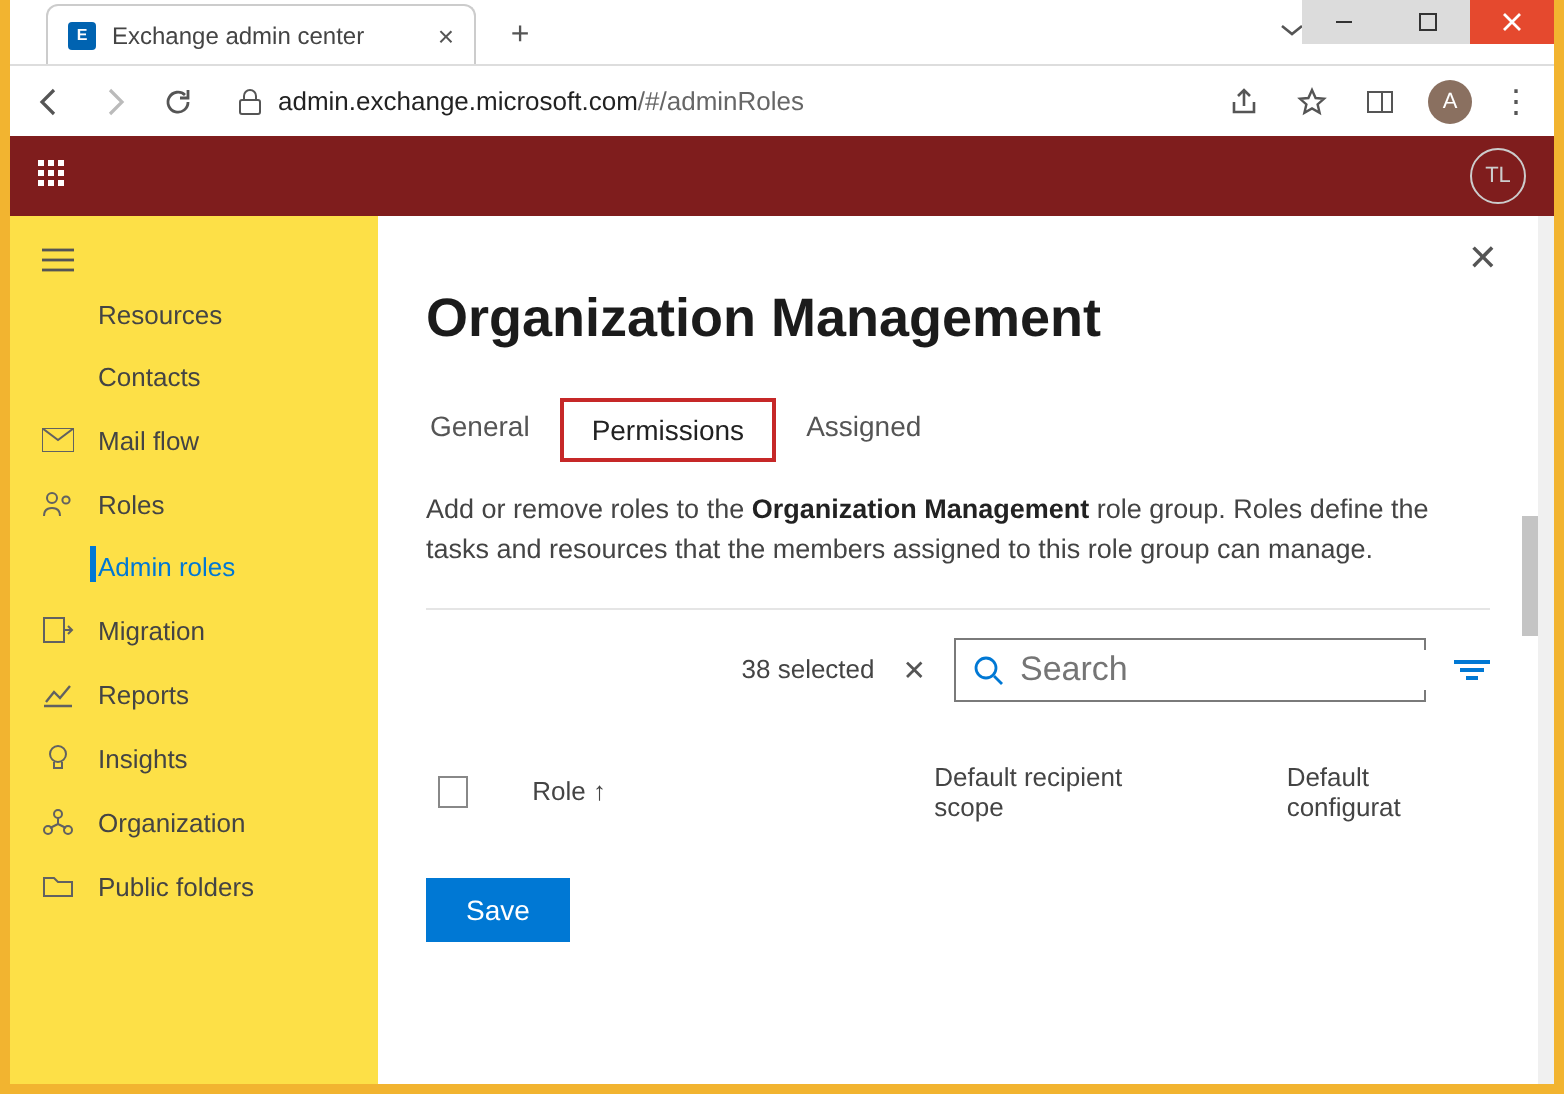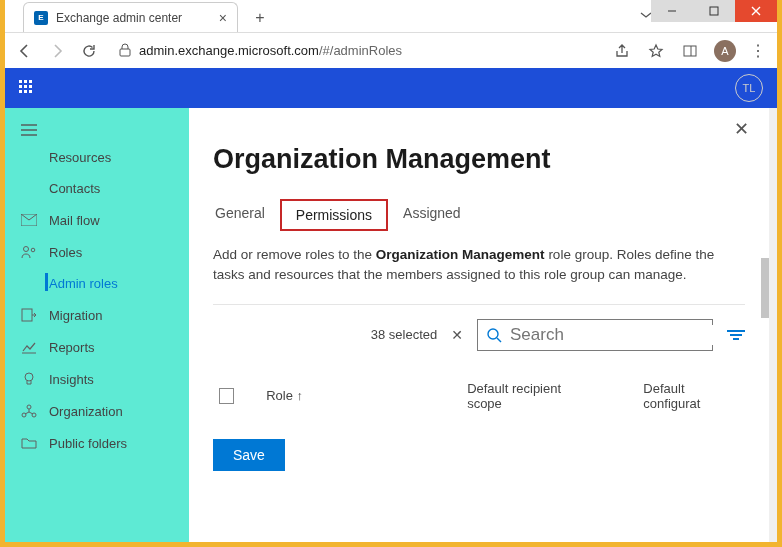--- a/index.html
+++ b/index.html
@@ -11,32 +11,32 @@
 .win-close{background:#e5492e;color:#fff}
 .tabstrip{display:flex;align-items:flex-end;height:32px;padding-left:18px;gap:8px}
 .tab{height:30px;background:#fff;border:1px solid #ccc;border-bottom:none;border-radius:6px 6px 0 0;display:flex;align-items:center;padding:0 10px;gap:8px;font-size:12px;color:#444;width:215px}
 .tab-favicon{width:14px;height:14px;background:#0063b1;color:#fff;font-size:8px;font-weight:bold;display:flex;align-items:center;justify-content:center;border-radius:2px}
 .tab-close{margin-left:auto;color:#555;font-size:14px;line-height:1}
 .newtab{width:28px;height:28px;display:flex;align-items:center;justify-content:center;color:#555;font-size:16px}
 .dropdown-chevron{position:absolute;right:125px;top:12px;color:#555}
 .addrbar{height:36px;border-top:1px solid #ddd;display:flex;align-items:center;padding:0 10px;gap:12px;background:#fff}
 .nav-ico{width:20px;height:20px;display:flex;align-items:center;justify-content:center;color:#555}
 .nav-ico.disabled{color:#bbb}
-.url-area{flex:1;display:flex;gap:8px;font-size:13px;color:#666;padding-left:8px}
+.url-area{flex:1;display:flex;align-items:center;gap:8px;font-size:13px;color:#666;padding-left:8px}
 .lock{color:#555}
 .url-host{color:#222}
 .right-icons{display:flex;align-items:center;gap:14px}
 .avatar{width:22px;height:22px;border-radius:50%;background:#8a7060;color:#fff;display:flex;align-items:center;justify-content:center;font-size:11px}
 .dots{color:#555;letter-spacing:1px}
-.appbar{height:40px;background:#1d4ed8;display:flex;align-items:center;padding:0 14px;justify-content:space-between}
+.appbar{height:40px;background:#7f1d1d;display:flex;align-items:center;padding:0 14px;justify-content:space-between}
 .waffle{width:16px;height:16px;display:grid;grid-template-columns:repeat(3,3px);grid-template-rows:repeat(3,3px);gap:2px}
 .waffle span{background:#fff}
 .app-avatar{width:28px;height:28px;border-radius:50%;border:1px solid #ccc;color:#ccc;display:flex;align-items:center;justify-content:center;font-size:11px}
 .content{flex:1;display:flex;overflow:hidden;position:relative}
-.sidebar{width:184px;background:#5eead4;padding-top:10px}
+.sidebar{width:184px;background:#fde047;padding-top:10px}
 .hamburger{padding:6px 16px;color:#555}
 .side-item{display:flex;align-items:center;gap:12px;padding:8px 16px;font-size:13px;color:#444;cursor:pointer}
 .side-item.indent{padding-left:44px}
 .side-item.active{color:#0078d4}
 .side-active-wrap{position:relative}
 .side-active-wrap::before{content:"";position:absolute;left:40px;top:5px;width:3px;height:18px;background:#0078d4}
 .side-ico{width:16px;height:16px;display:flex;align-items:center;justify-content:center;color:#616161}
 .main{flex:1;background:#fff;padding:16px 24px 0 24px;position:relative;border-right:8px solid #f0f0f0}
 .close-panel{position:absolute;right:20px;top:10px;font-size:18px;color:#555;cursor:pointer}
 .page-title{font-size:27px;font-weight:700;color:#1b1b1b;margin:20px 0 24px 0}

